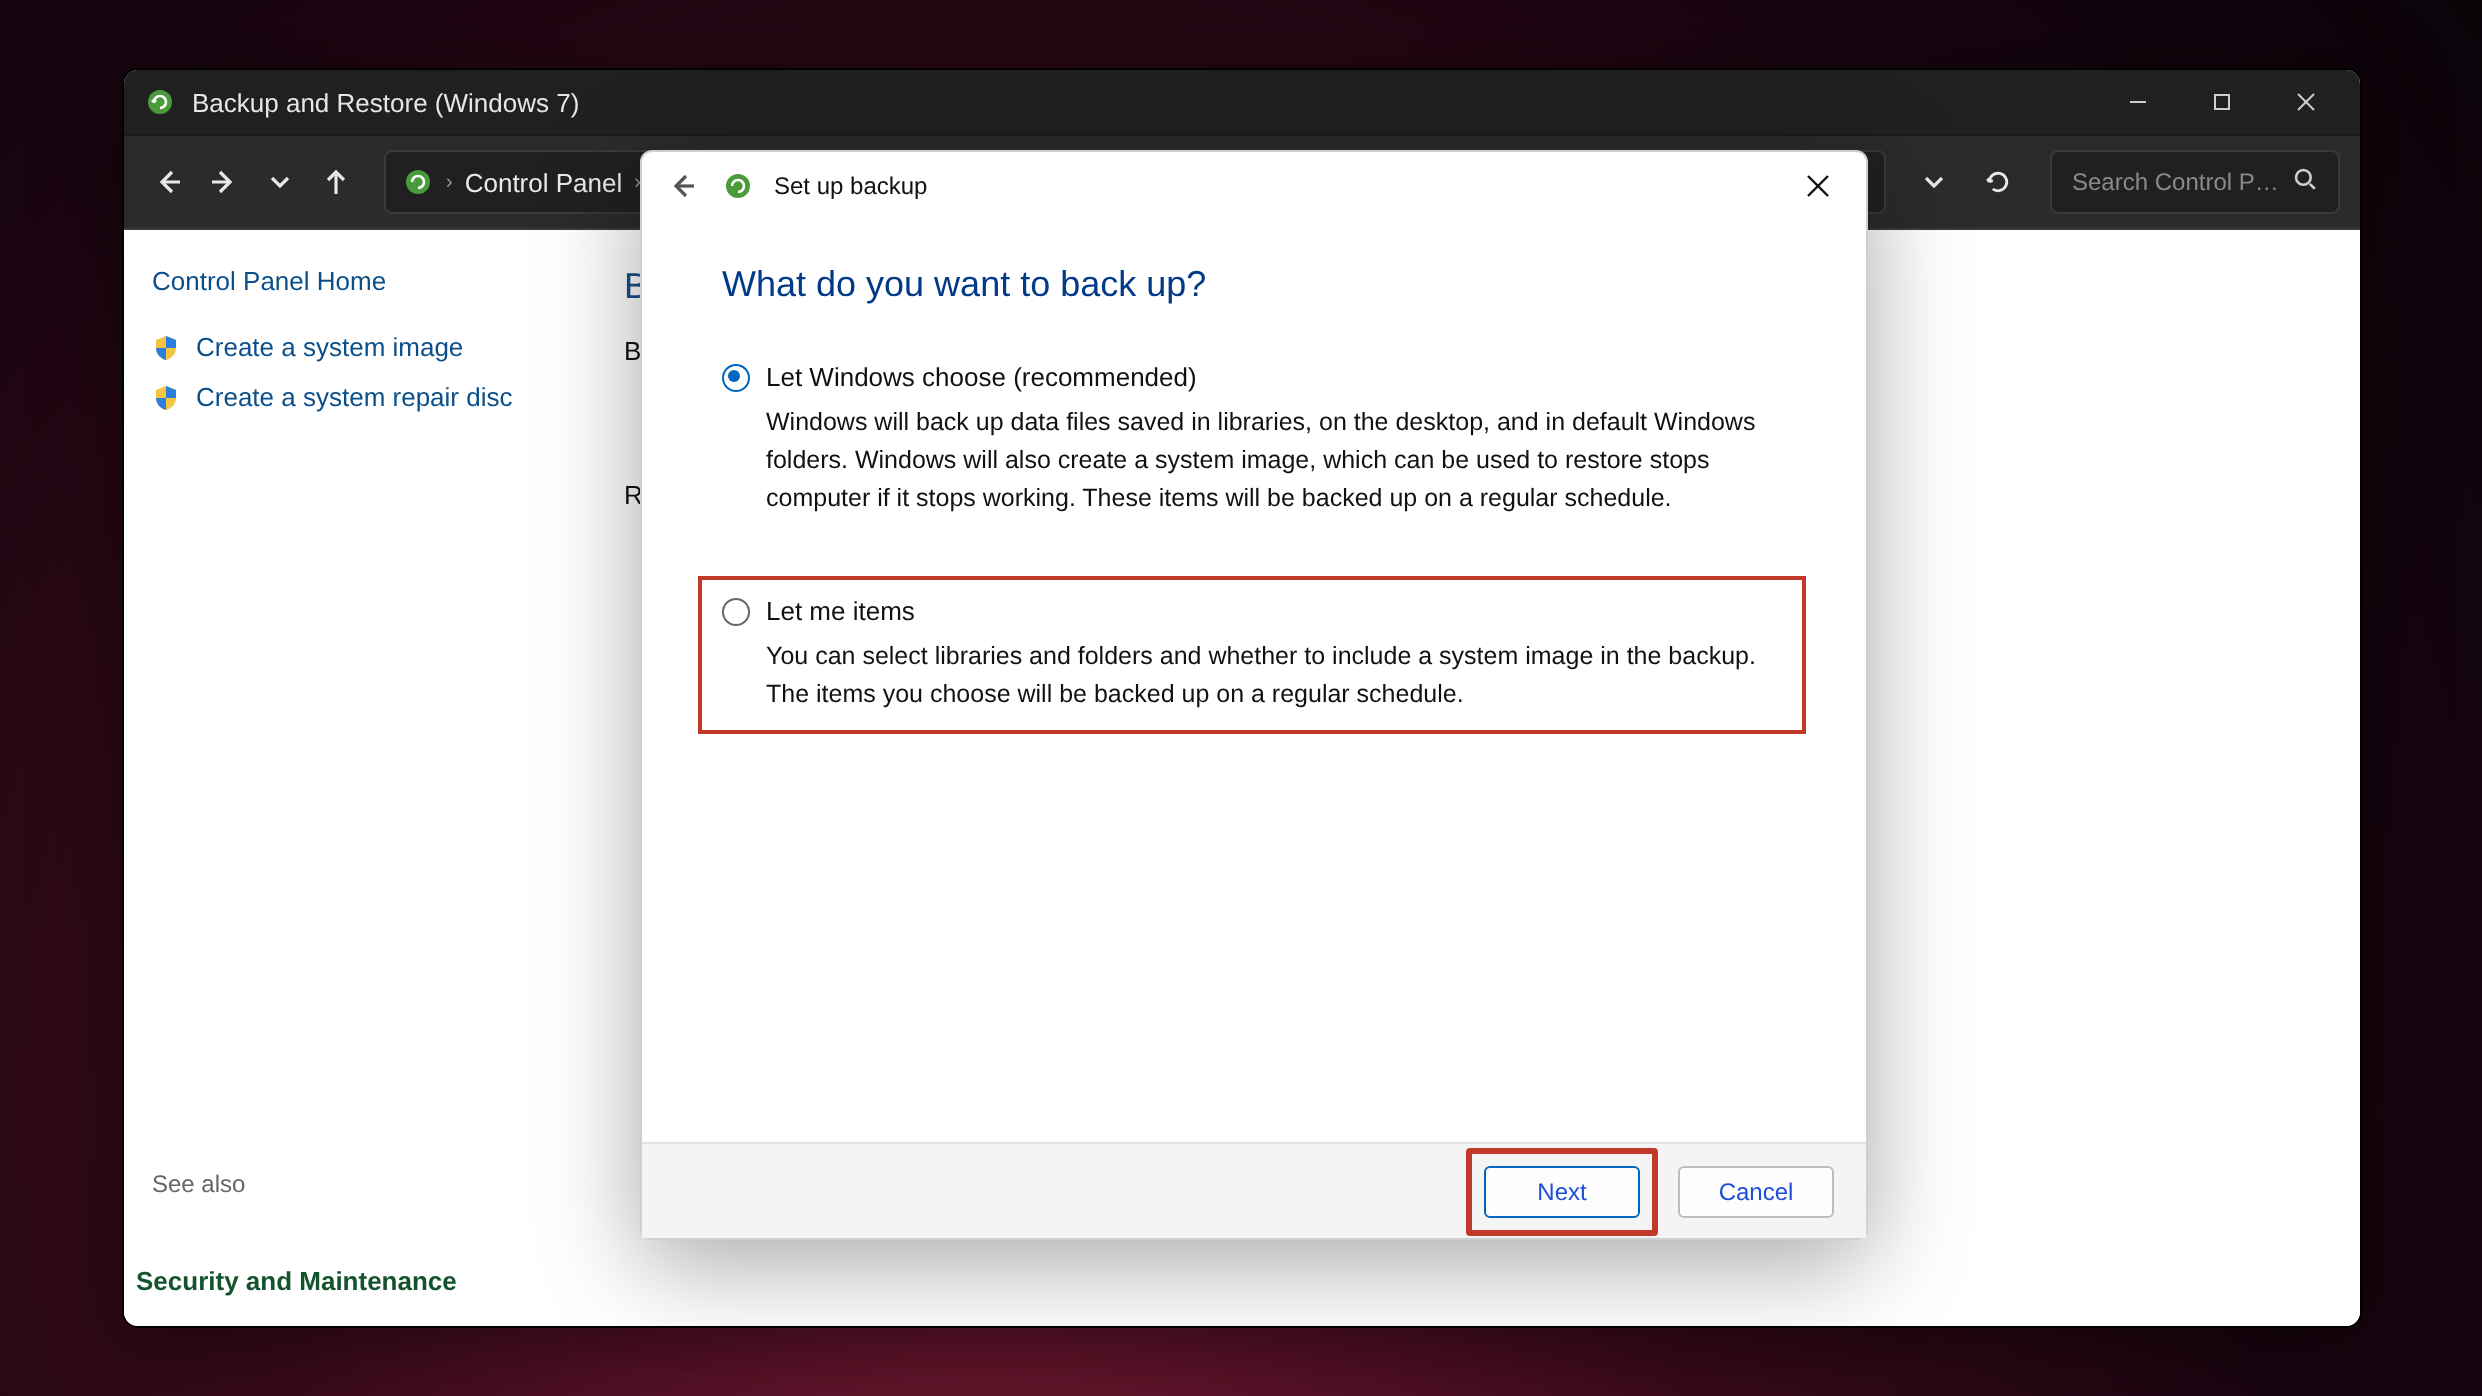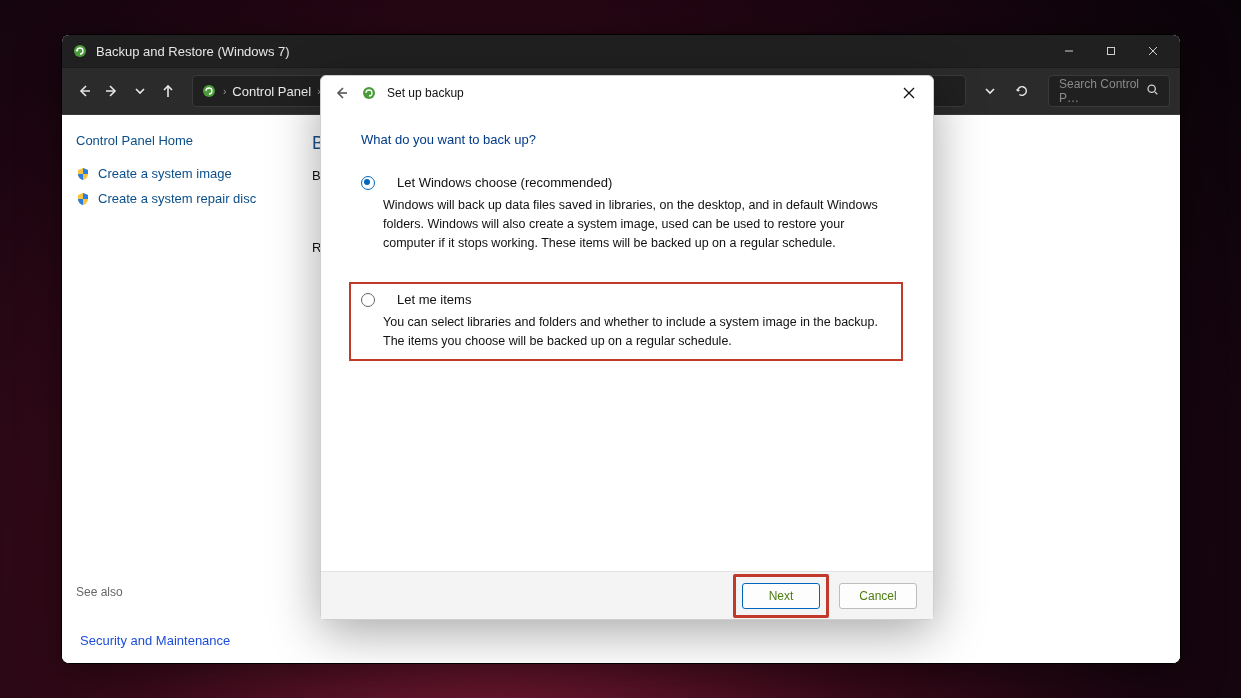--- a/index.html
+++ b/index.html
@@ -35,35 +35,35 @@
   .addressbar {
     flex:1; height:32px; background:#202020; border:1px solid #3a3a3a; border-radius:4px;
     display:flex; align-items:center; padding:0 8px; color:#eaeaea; font-size:13px; gap:6px;
     margin-left:8px;
   }
   .addressbar .crumb { display:flex; align-items:center; gap:6px; }
   .addressbar .chev { color:#9a9a9a; font-size:10px; }
   .addresstools { display:flex; align-items:center; gap:0; margin-left:4px; }
   .addresstool { width:32px; height:32px; display:flex; align-items:center; justify-content:center; color:#e8e8e8; }
   .searchbox {
-    width:122px; height:32px; margin-left:6px; background:#202020; border:1px solid #3a3a3a; border-radius:4px;
+    width:145px; height:32px; margin-left:6px; background:#202020; border:1px solid #3a3a3a; border-radius:4px;
     display:flex; align-items:center; justify-content:space-between; padding:0 10px; color:#8a8a8a; font-size:12px;
   }
   .searchbox .mag { color:#cfcfcf; }
 
   .content {
     position:absolute; top:80px; left:0; right:0; bottom:0; background:#ffffff; display:flex;
   }
   .leftpane { width:220px; padding:18px 14px; font-size:13px; color:#1a1a1a; position:relative; }
   .leftpane .home { color:#0b4f8a; margin-bottom:18px; }
   .leftpane .link { display:flex; align-items:center; gap:8px; margin-bottom:10px; color:#0b4f8a; }
   .shield { width:14px; height:14px; display:inline-block; position:relative; }
   .shield svg { display:block; }
   .seealso { position:absolute; bottom:64px; left:14px; color:#666; font-size:12px; }
-  .seelinks { position:absolute; bottom:10px; left:18px; font-size:13px; color:#1d4ed8; line-height:24px; }
+  .seelinks { position:absolute; bottom:10px; left:6px; font-size:13px; color:#14532d; line-height:24px;font-weight:bold; }
 
   .mainpane { flex:1; padding:18px 30px; font-size:13px; color:#1a1a1a; position:relative; }
   .mainpane .heading { color:#1a4f8c; font-size:18px; font-weight:400; margin-bottom:14px; }
   .mainpane .sub { margin-top:10px; }
   .mainpane .sub .lbl { color:#111; margin-bottom:6px; }
   .mainpane .sub .ind { margin-left:22px; color:#111; }
 
   .helpbadge {
     position:absolute; right:10px; top:86px; width:16px; height:16px; border-radius:50%;
     background:#1a82e2; color:#fff; font-size:11px; font-weight:bold;
@@ -80,42 +80,42 @@
   .dlg-hdr {
     height:34px; display:flex; align-items:center; padding:0 10px; gap:10px; font-size:12px; color:#111;
   }
   .dlg-hdr .back { width:20px; height:20px; display:flex; align-items:center; justify-content:center; color:#444; }
   .dlg-hdr .icn { width:16px; height:16px; }
   .dlg-hdr .ttl { flex:1; }
   .dlg-hdr .x { width:40px; height:100%; display:flex; align-items:center; justify-content:center; margin-right:-6px;}
   .dlg-hdr .x svg { stroke:#111; }
 
   .dlg-body { flex:1; padding:8px 40px 10px 40px; font-size:13px; color:#111; }
-  .question { color:#003a88; font-size:13px; font-weight:400; margin:14px 0 24px; }
+  .question { color:#003a88; font-size:18px; font-weight:400; margin:14px 0 24px; }
 
   .opt { margin-bottom:26px; padding:4px 0; }
   .opt.highlight { border:2px solid #c0392b; padding:8px 10px; margin-left:-12px; margin-right:-10px; }
-  .opt .row { display:flex; align-items:center; gap:22px; }
+  .opt .row { display:flex; align-items:center; gap:8px; }
   .radio {
     width:14px; height:14px; border:1.5px solid #666; border-radius:50%; position:relative; flex:none;
   }
   .radio.checked { border-color:#0067c0; }
   .radio.checked::after {
     content:""; position:absolute; left:2px; top:2px; width:6px; height:6px; background:#0067c0; border-radius:50%;
   }
   .opt .lbl { font-weight:400; }
   .opt .desc { margin:6px 0 0 22px; color:#111; line-height:1.5; font-size:12.5px; }
 
   .dlg-foot {
     height:48px; border-top:1px solid #e3e3e3; background:#f4f4f4;
     display:flex; align-items:center; justify-content:flex-end; gap:10px; padding:0 16px;
   }
   .btn {
     min-width:78px; height:26px; border:1px solid #bdbdbd; background:#fdfdfd; border-radius:3px;
-    font-size:12px; display:flex; align-items:center; justify-content:center; color:#4d7c0f;
+    font-size:12px; display:flex; align-items:center; justify-content:center; color:#1d4ed8;
   }
   .btn.primary { border:1.5px solid #0067c0; }
   .nextwrap { border:3px solid #c0392b; padding:6px; border-radius:2px; }
 
 </style>
 </head>
 <body>
 
 <div class="cpwin">
 
@@ -285,21 +285,21 @@
   </div>
 
   <div class="dlg-body">
     <div class="question">What do you want to back up?</div>
 
     <div class="opt">
       <div class="row">
         <span class="radio checked"></span>
         <span class="lbl">Let Windows choose (recommended)</span>
       </div>
-      <div class="desc">Windows will back up data files saved in libraries, on the desktop, and in default Windows folders. Windows will also create a system image, used can be used to restore your computer if it stops working. These items will be backed up on a regular schedule.</div>
+      <div class="desc">Windows will back up data files saved in libraries, on the desktop, and in default Windows folders. Windows will also create a system image, which can be used to restore stops computer if it stops working. These items will be backed up on a regular schedule.</div>
     </div>
 
     <div class="opt highlight">
       <div class="row">
         <span class="radio"></span>
         <span class="lbl">Let me items</span>
       </div>
       <div class="desc">You can select libraries and folders and whether to include a system image in the backup. The items you choose will be backed up on a regular schedule.</div>
     </div>
   </div>

